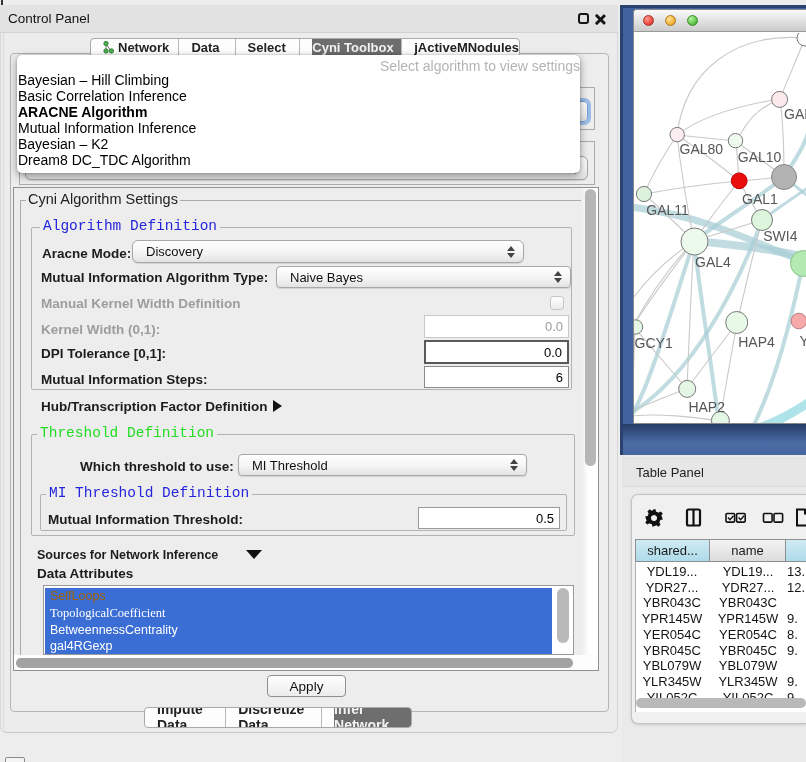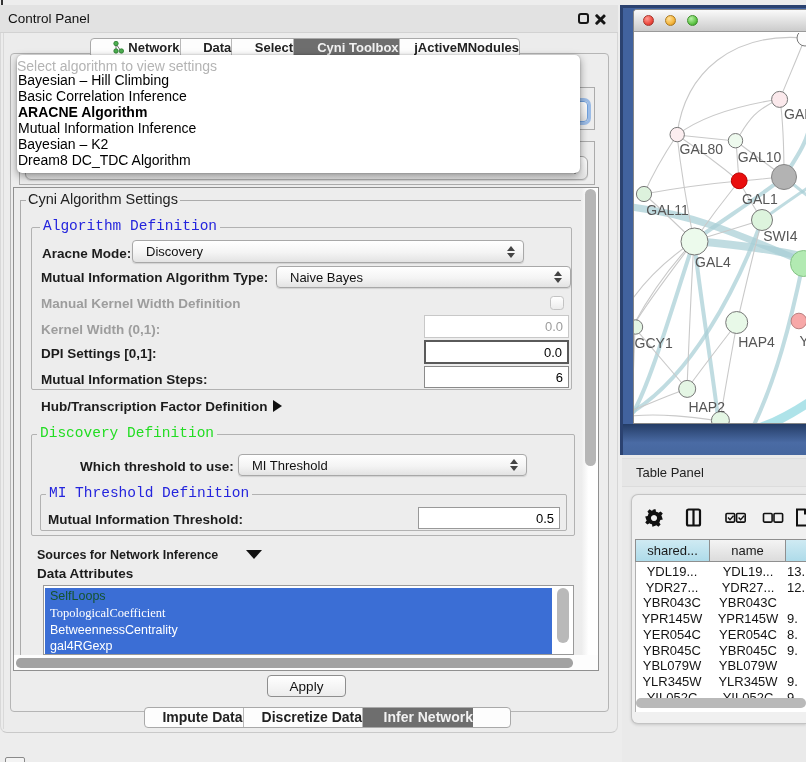--- a/index.html
+++ b/index.html
@@ -10,21 +10,21 @@
 .dis { color:#9d9d9d; }
 .combo { position:absolute; border:1px solid #a8a8a8; border-radius:4px; background:linear-gradient(#ffffff,#f4f4f4 55%,#e3e3e3); box-shadow:0 1px 1px rgba(0,0,0,.12); }
 .combo .tx { position:absolute; left:13px; top:0; bottom:0; display:flex; align-items:center; font-size:13px; color:#111; }
 .arr { position:absolute; right:9px; top:50%; margin-top:-7px; width:8px; height:14px; }
 .arr:before { content:""; position:absolute; left:1px; top:1px; border-left:4px solid transparent; border-right:4px solid transparent; border-bottom:5px solid #444; }
 .arr:after { content:""; position:absolute; left:1px; bottom:1px; border-left:4px solid transparent; border-right:4px solid transparent; border-top:5px solid #444; }
 .field { position:absolute; background:#fff; font-size:13px; display:flex; align-items:center; justify-content:flex-end; padding-right:5px; }
 .grp { position:absolute; border:1px solid #b2b2b2; border-radius:2px;font-family:Liberation Mono, monospace; }
 .gt { position:absolute; top:-10px; font-size:14.5px; background:#ededed; padding:0 3px; white-space:nowrap; }
 .seg { position:absolute; background:#fdfdfd; border:1px solid #a9a9a9; border-radius:4px; display:flex; overflow:hidden; }
-.seg .s { height:100%; display:flex; align-items:center; justify-content:flex-end; font-size:13px; font-weight:bold; color:#222; border-right:1px solid #b9b9b9; }
+.seg .s { height:100%; display:flex; align-items:center; justify-content:flex-start; font-size:13px; font-weight:bold; color:#222; border-right:1px solid #b9b9b9;margin-left:12px; }
 .seg .s:last-child { border-right:none; }
 .seg .sel { background:#6e6e6e; color:#f2f2f2; }
 </style>
 </head>
 <body>
 
 <div class="abs" style="left:1px;top:0;width:2px;height:5px;background:#333;"></div>
 
 <div class="abs" id="cpwin" style="left:0;top:5px;width:618px;height:728px;background:#ececec;border-right:1px solid #d6d6d6;border-bottom:1px solid #c9c9c9;border-left:1px solid #d8d8d8;border-radius:0 0 7px 7px;"></div>
 <div class="abs" style="left:2.5px;top:33px;width:1px;height:696px;background:#d9d9d9;"></div>
@@ -64,85 +64,85 @@
 
 <div class="abs" style="left:13px;top:187px;width:586px;height:484px;border:1px solid #909090;background:#ededed;"></div>
 
 <div class="abs" style="left:20px;top:200px;width:565px;height:456px;border:1px solid #ababab;border-bottom:none;"></div>
 <div class="abs" style="left:26px;top:191px;font-size:14.5px;color:#222;background:#ededed;padding:0 2px;">Cyni Algorithm Settings</div>
 
 <div class="grp" style="left:31px;top:227px;width:541px;height:163px;">
   <span class="gt" style="left:8px;color:#2424dd;">Algorithm Definition</span>
 </div>
 <div class="lbl" style="left:42px;top:246px;">Aracne Mode:</div>
-<div class="combo" style="left:132px;top:240px;width:392px;height:23px;">
+<div class="combo" style="left:132px;top:240px;width:392px;height:23px;border-radius:6px;">
     <span class="tx">Discovery</span>
     <span class="arr"></span>
   </div>
 <div class="lbl" style="left:41px;top:270px;">Mutual Information Algorithm Type:</div>
 <div class="combo" style="left:276px;top:266px;width:295px;height:22px;">
     <span class="tx">Naive Bayes</span>
     <span class="arr"></span>
   </div>
 <div class="lbl dis" style="left:41px;top:296px;">Manual Kernel Width Definition</div>
 <div class="abs" style="left:550px;top:296px;width:14px;height:14px;border:1px solid #c3c3c3;border-radius:3.5px;background:linear-gradient(#fff,#ececec);"></div>
 <div class="lbl dis" style="left:41px;top:322px;">Kernel Width (0,1):</div>
 <div class="field" style="left:424px;top:315px;width:145px;height:23px;border:1px solid #c8c8c8;color:#9d9d9d;">0.0</div>
-<div class="lbl" style="left:41px;top:346px;">DPI Settings [0,1]:</div>
+<div class="lbl" style="left:41px;top:346px;">DPI Tolerance [0,1]:</div>
 <div class="field" style="left:424px;top:340px;width:145px;height:24px;border:2px solid #5a5a5a;color:#000;">0.0</div>
 <div class="lbl" style="left:41px;top:372px;">Mutual Information Steps:</div>
 <div class="field" style="left:424px;top:366px;width:145px;height:22px;border:1px solid #8a8a8a;color:#000;">6</div>
 
 <div class="lbl" style="left:41px;top:399px;font-size:13.5px;">Hub/Transcription Factor Definition</div>
 <div class="abs" style="left:273px;top:400px;width:0;height:0;border-left:9px solid #111;border-top:6px solid transparent;border-bottom:6px solid transparent;"></div>
 
 <div class="grp" style="left:31px;top:434px;width:544px;height:102px;">
-  <span class="gt" style="left:5px;color:#22dd22;">Discovery Definition</span>
+  <span class="gt" style="left:5px;color:#22dd22;">Threshold Definition</span>
 </div>
 <div class="lbl" style="left:80px;top:459px;">Which threshold to use:</div>
 <div class="combo" style="left:238px;top:454px;width:289px;height:22px;">
     <span class="tx">MI Threshold</span>
     <span class="arr"></span>
   </div>
 <div class="grp" style="left:40px;top:494px;width:527px;height:37px;">
   <span class="gt" style="left:5px;color:#2424dd;">MI Threshold Definition</span>
 </div>
 <div class="lbl" style="left:48px;top:512px;">Mutual Information Threshold:</div>
 <div class="field" style="left:418px;top:507px;width:142px;height:22px;border:1px solid #999;color:#000;">0.5</div>
 
 <div class="lbl" style="left:37px;top:548px;font-size:12.5px;">Sources for Network Inference</div>
 <div class="abs" style="left:246px;top:550px;width:0;height:0;border-top:9px solid #111;border-left:8px solid transparent;border-right:8px solid transparent;"></div>
 <div class="lbl" style="left:37px;top:566px;">Data Attributes</div>
 
 <div class="abs" style="left:43px;top:585px;width:531px;height:70px;border:1px solid #999;background:#fff;overflow:hidden;">
   <div class="abs" style="left:1px;top:2px;width:507px;height:67px;background:#3b6ed5;"></div>
-  <div class="abs" style="left:6px;top:2px;height:16.8px;line-height:16.8px;font-size:12.5px;color:#14532d;">SelfLoops</div>
+  <div class="abs" style="left:6px;top:2px;height:16.8px;line-height:16.8px;font-size:12.5px;color:#a16207;">SelfLoops</div>
   <div class="abs" style="left:6px;top:18.8px;height:16.8px;line-height:16.8px;font-size:12.5px;color:#fff;font-family:Liberation Serif, serif;">TopologicalCoefficient</div>
   <div class="abs" style="left:6px;top:35.6px;height:16.8px;line-height:16.8px;font-size:12.5px;color:#fff;">BetweennessCentrality</div>
   <div class="abs" style="left:6px;top:52.4px;height:16.8px;line-height:16.8px;font-size:12.5px;color:#fff;">gal4RGexp</div>
   <div class="abs" style="left:513px;top:2px;width:12px;height:55px;background:#b9b9b9;border-radius:6px;"></div>
 </div>
 
 <div class="abs" style="left:581px;top:188px;width:17px;height:467px;background:linear-gradient(to right,#ececec,#ffffff 45%);"></div>
 <div class="abs" style="left:585px;top:189px;width:11px;height:277px;background:#b6b6b6;border-radius:5.5px;"></div>
 <div class="abs" style="left:14px;top:655px;width:584px;height:15px;background:#fdfdfd;"></div>
 <div class="abs" style="left:16px;top:658px;width:557px;height:9.5px;background:#a2a2a2;border-radius:4.7px;"></div>
 
 <div class="abs" style="left:267px;top:675px;width:79px;height:22px;border:1px solid #8e8e8e;border-radius:4px;background:linear-gradient(#ffffff,#ececec);display:flex;align-items:center;justify-content:center;font-size:13.5px;color:#111;">Apply</div>
 
-<div class="seg" style="left:144px;top:707px;width:367px;height:20.5px;font-weight:bold;">
+<div class="seg" style="left:144px;top:707px;width:268px;height:20.5px;font-weight:bold;">
   <div class="s" style="width:98.5px;font-size:14px;">Impute Data</div>
   <div class="s" style="width:119.5px;font-size:14px;">Discretize Data</div>
   <div class="s sel" style="width:110px;font-size:14px;">Infer Network</div>
 </div>
 
 <div class="abs" style="left:5px;top:757px;width:20px;height:14px;border:1px solid #8a8a8a;border-radius:2px;background:#f4f4f4;"></div>
 
 <div class="abs" style="left:17px;top:55px;width:563px;height:117.5px;background:#fff;border-radius:5px;box-shadow:0 3px 9px rgba(0,0,0,.4),0 0 2px rgba(0,0,0,.25);z-index:50;"></div>
-<div class="abs" style="left:17px;top:58px;width:563px;height:14px;z-index:51;font-size:14px;color:#b4b4b4;text-align:left;">Select algorithm to view settings</div>
+<div class="abs" style="left:17px;top:58px;width:563px;height:14px;z-index:51;font-size:14px;color:#b4b4b4;text-align:right;">Select algorithm to view settings</div>
 <div class="abs" style="left:18px;top:72px;z-index:51;font-size:14px;color:#000;line-height:16px;white-space:nowrap;">
 Bayesian – Hill Climbing<br>
 Basic Correlation Inference<br>
 <span class="b">ARACNE Algorithm</span><br>
 Mutual Information Inference<br>
 Bayesian – K2<br>
 Dream8 DC_TDC Algorithm
 </div>
 
 <div class="abs" style="left:620px;top:5px;width:186px;height:450px;background:#41629e;"></div>

